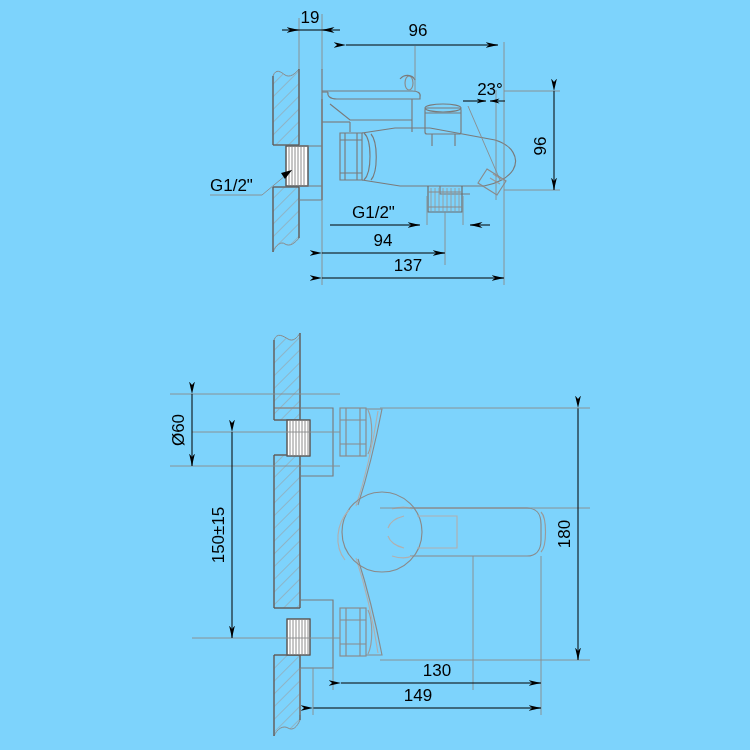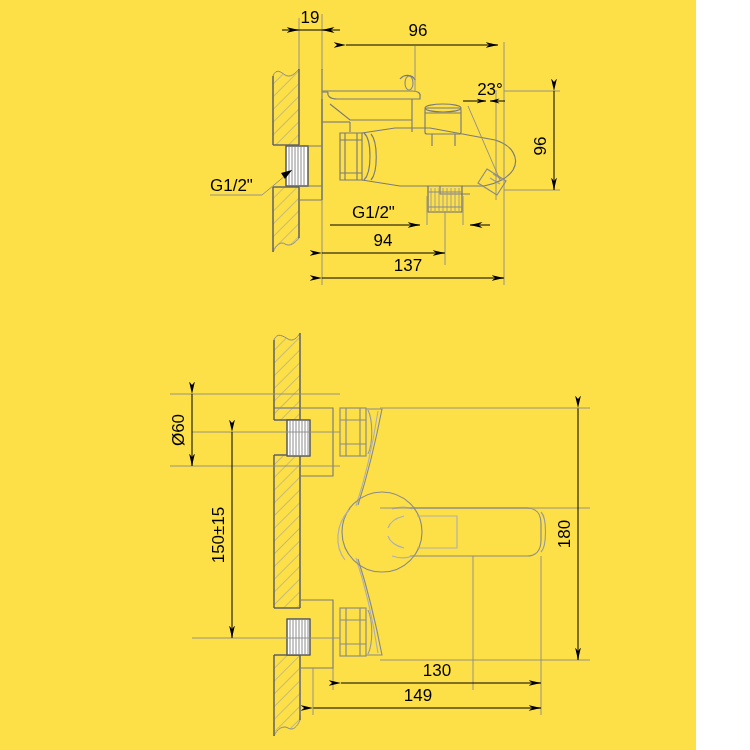--- a/index.html
+++ b/index.html
@@ -6,23 +6,23 @@
   html, body {
     margin: 0;
     padding: 0;
     background: #ffffff;
   }
   body {
     font-family: "Liberation Sans", sans-serif;
   }
   #sheet {
     position: relative;
-    width: 696px;
+    width: 750px;
     height: 750px;
-    background: #fde047;
+    background: #7dd3fc;
     overflow: hidden;
   }
   #sheet svg {
     display: block;
     position: absolute;
     top: 0;
     left: 0;
   }
   .dim-text {
     font-family: "Liberation Sans", sans-serif;

